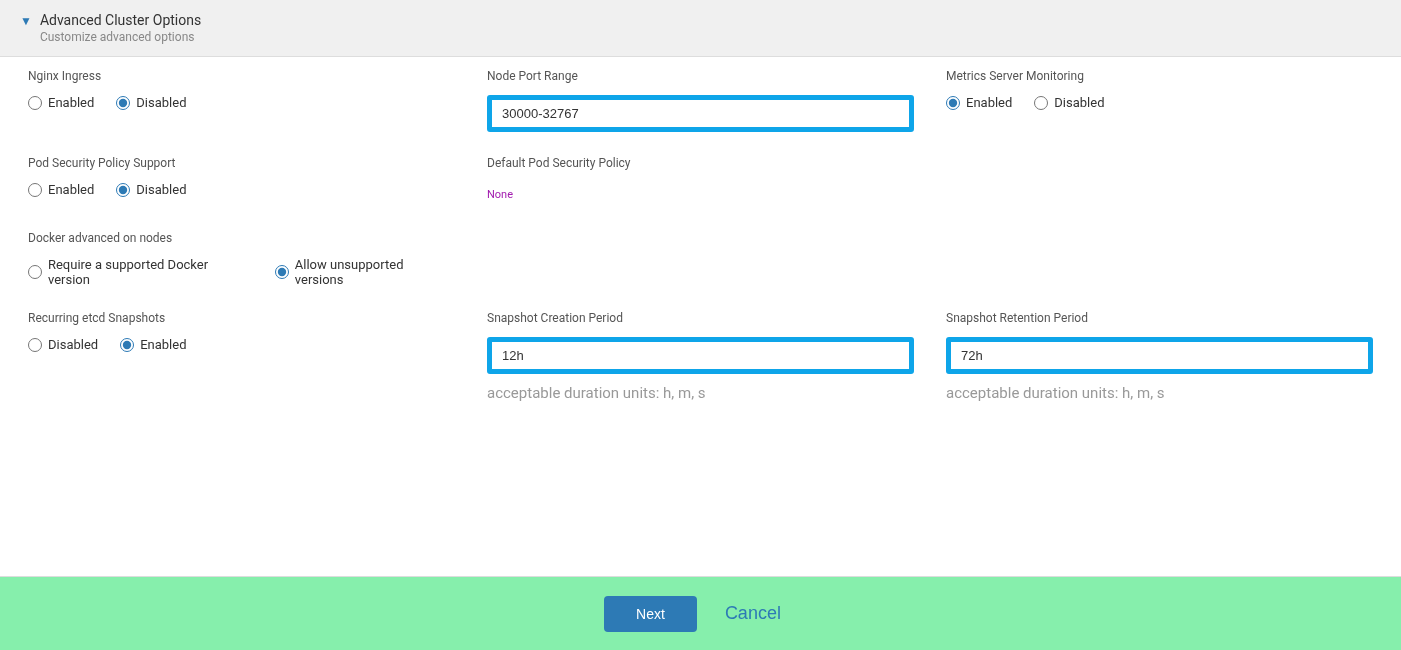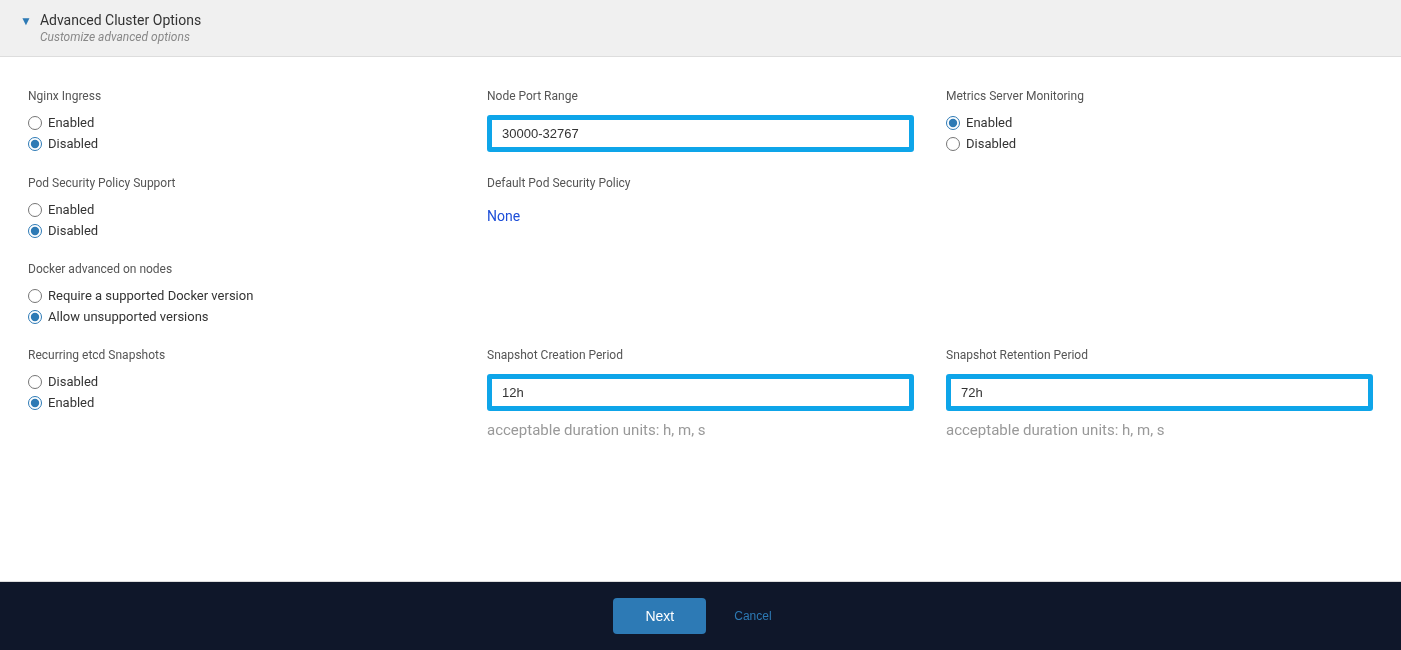--- a/index.html
+++ b/index.html
@@ -33,46 +33,45 @@
     .panel-header-text h2 {
       font-size: 14px;
       font-weight: 400;
       color: #333;
     }
 
     .panel-header-text p {
       font-size: 12px;
       color: #888;
       margin-top: 2px;
-      font-style: italic;
     }
 
     .panel-body {
       background: #fff;
       flex: 1;
-      padding: 32px 28px;
+      padding: 12px 28px;
       overflow-y: auto;
     }
 
     .form-section {
       display: flex;
       flex-direction: column;
       gap: 8px;
     }
 
     .section-label {
       font-size: 12px;
       color: #555;
       margin-bottom: 4px;
     }
 
     .radio-group {
       display: flex;
-      flex-direction: column;
-      gap: 6px;
+      flex-direction: row;
+      gap: 22px;
     }
 
     .radio-option {
       display: flex;
       align-items: center;
       gap: 6px;
       font-size: 13px;
       color: #333;
     }
 
@@ -86,33 +85,33 @@
       border: 5px solid #0ea5e9;
       border-radius: 3px;
       padding: 6px 10px;
       font-size: 13px;
       color: #333;
       width: 100%;
       outline: none;
     }
 
     .static-value {
-      font-size: 14px;
-      color: #1d4ed8;
+      font-size: 11px;
+      color: #a21caf;
       padding: 6px 0;
     }
 
     .hint-text {
       font-size: 15px;
       color: #999;
       margin-top: 2px;
     }
 
     .footer {
-      background: #0f172a;
+      background: #86efac;
       border-top: 1px solid #ddd;
       padding: 16px;
       display: flex;
       justify-content: center;
       gap: 12px;
       align-items: center;
     }
 
     .btn-next {
       background: #2d7ab5;
@@ -123,21 +122,21 @@
       font-size: 14px;
       cursor: pointer;
       font-weight: 500;
     }
 
     .btn-cancel {
       background: transparent;
       color: #2d7ab5;
       border: none;
       padding: 10px 16px;
-      font-size: 12px;
+      font-size: 18px;
       cursor: pointer;
     }
 
     .row {
       display: flex;
       gap: 32px;
       margin-bottom: 24px;
     }
 
     .col-third {

